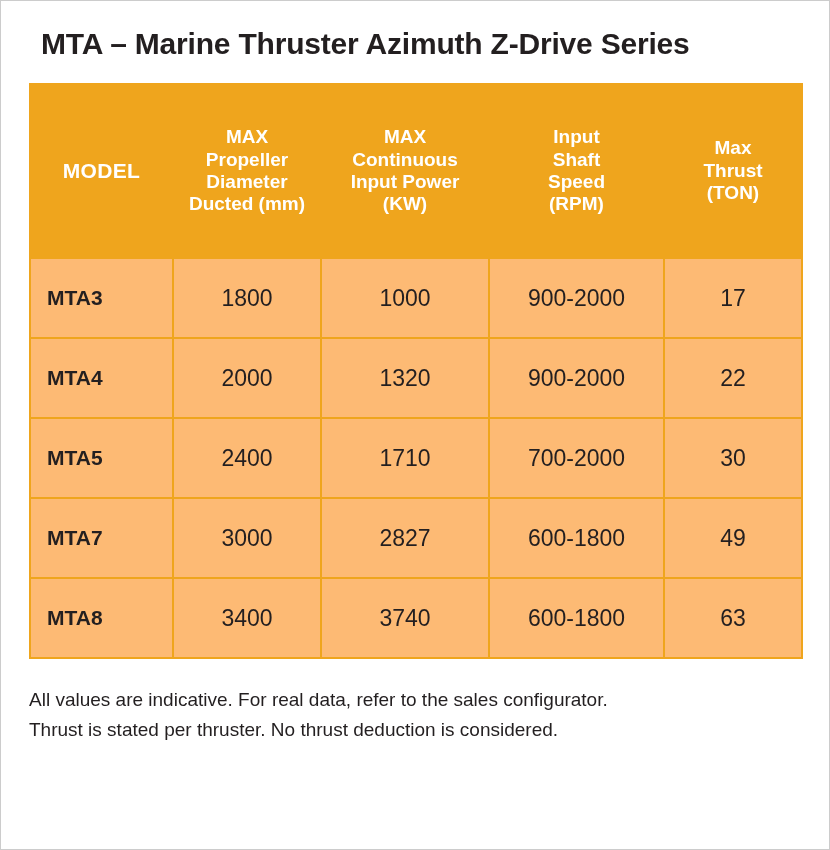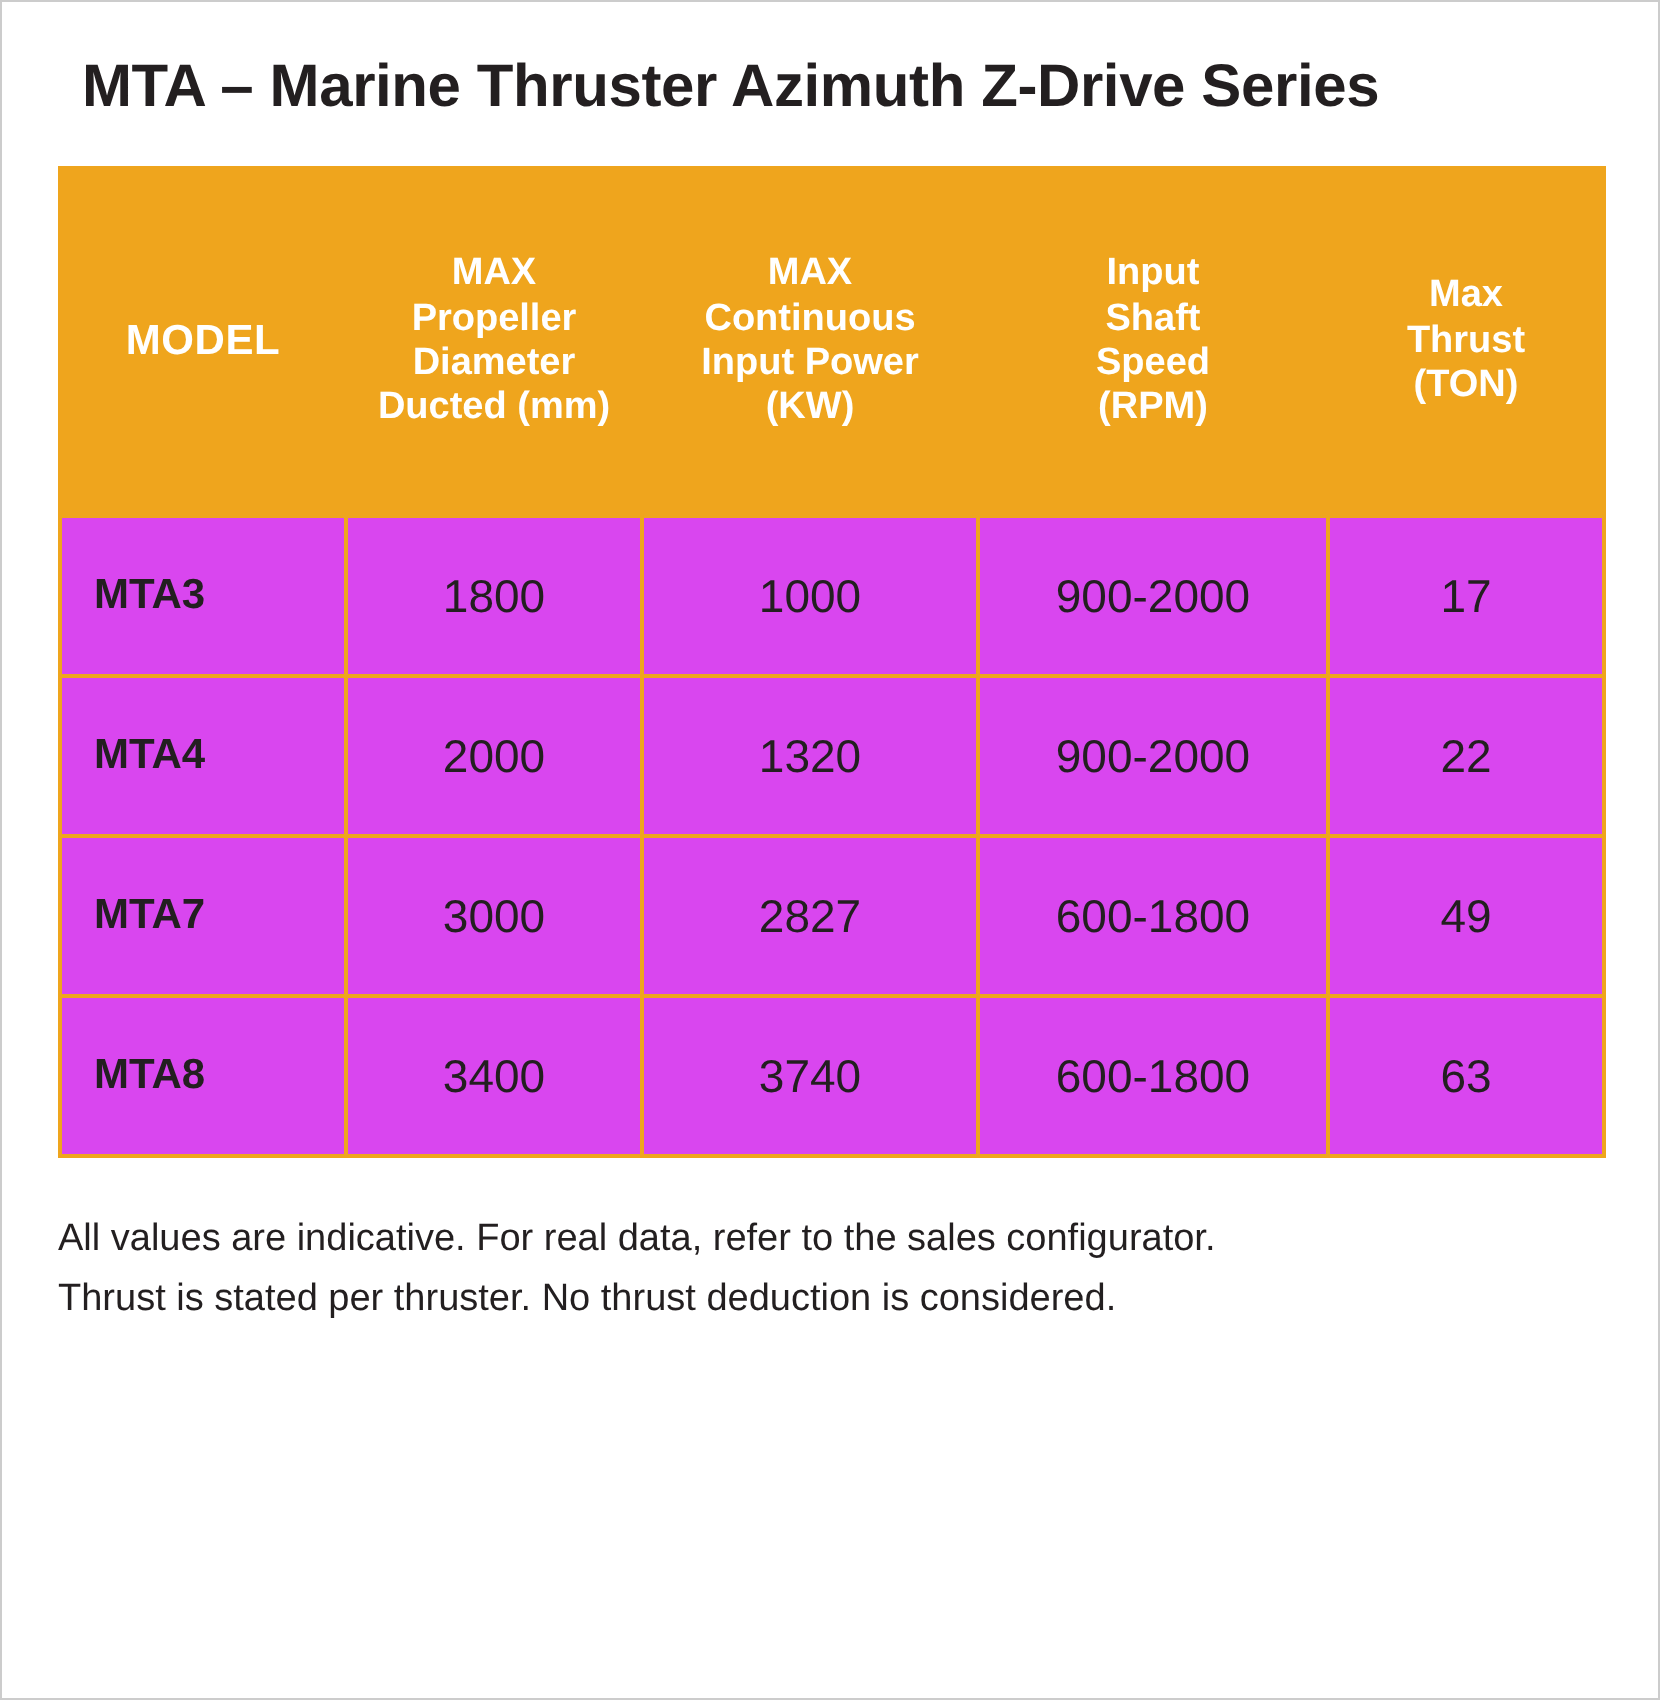--- a/index.html
+++ b/index.html
@@ -31,21 +31,21 @@
   }
   table.spec {
     border-collapse: collapse;
     width: 772px;
     table-layout: fixed;
   }
   table.spec th, table.spec td {
     border: 2px solid #efa51d;
     text-align: center;
     vertical-align: middle;
-    background: #d946ef;
+    background: #fdba74;
   }
   table.spec thead th {
     background: #efa51d;
     color: #ffffff;
     font-weight: bold;
     font-size: 19px;
     line-height: 1.18;
     height: 160px;
     padding: 6px 4px;
     border-color: #efa51d;
@@ -137,20 +137,27 @@
         <td>17</td>
       </tr>
       <tr>
         <td class="model-cell">MTA4</td>
         <td>2000</td>
         <td>1320</td>
         <td>900-2000</td>
         <td>22</td>
       </tr>
       <tr>
+        <td class="model-cell">MTA5</td>
+        <td>2400</td>
+        <td>1710</td>
+        <td>700-2000</td>
+        <td>30</td>
+      </tr>
+      <tr>
         <td class="model-cell">MTA7</td>
         <td>3000</td>
         <td>2827</td>
         <td>600-1800</td>
         <td>49</td>
       </tr>
       <tr>
         <td class="model-cell">MTA8</td>
         <td>3400</td>
         <td>3740</td>

